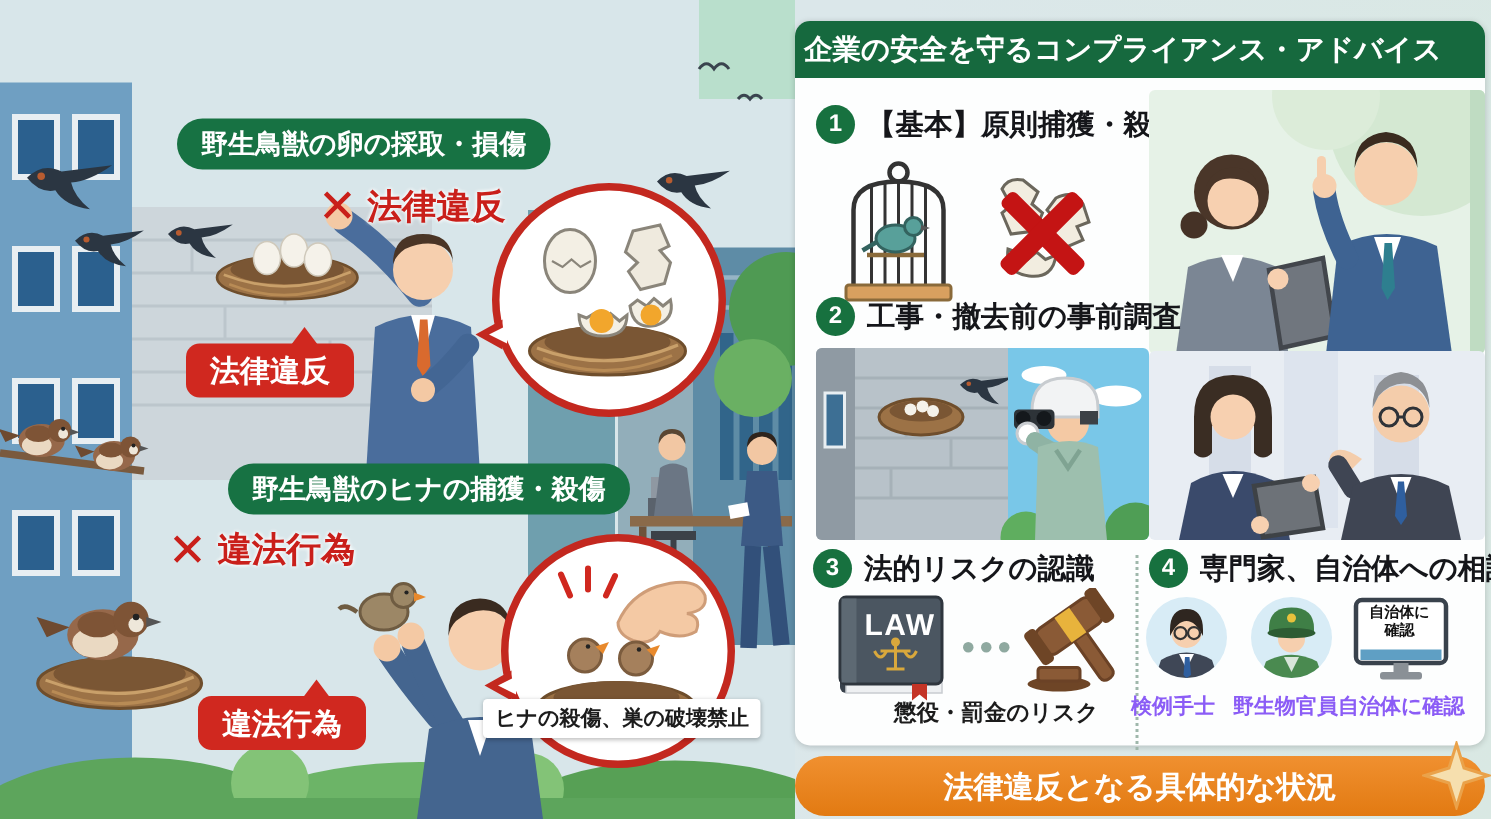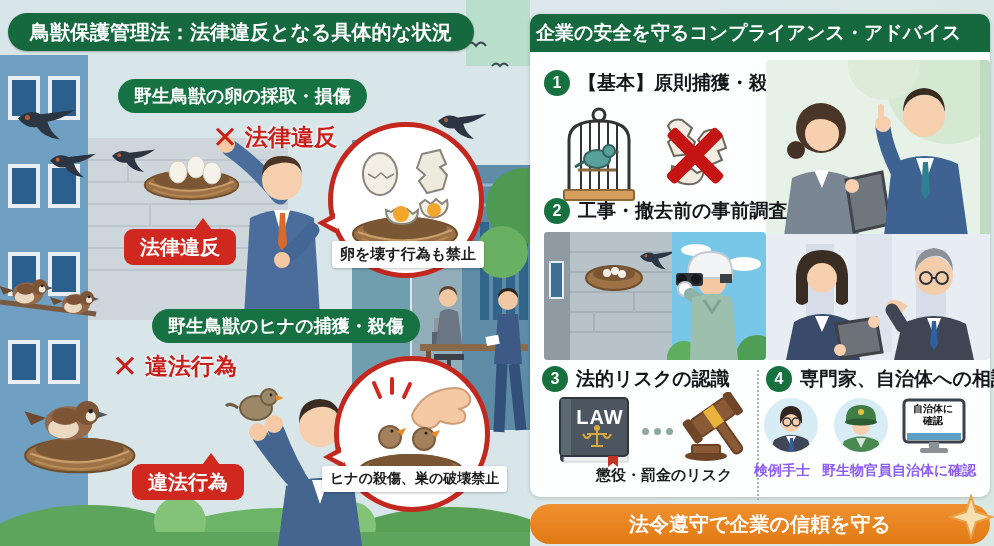--- a/index.html
+++ b/index.html
@@ -219,42 +219,40 @@
       <path d="M78 108 Q62 84 48 48" stroke="#44658f" stroke-width="16" fill="none" stroke-linecap="round"></path>
       <circle cx="30" cy="50" r="9" fill="#f4c9a4"></circle>
       <circle cx="46" cy="42" r="9" fill="#f4c9a4"></circle>
       <circle cx="92" cy="44" r="21" fill="#f6cfae"></circle>
       <path d="M71 42 Q70 18 92 17 Q114 18 113 44 Q112 30 102 26 Q88 22 76 32 Q72 36 71 42 Z" fill="#3a2b20"></path>
       <path d="M58 104 Q92 88 126 104 L134 164 L50 164 Z" fill="#44658f"></path>
       <path d="M84 98 L100 98 L92 122 Z" fill="#ffffff"></path>
     </g>
   </svg>
 
-  <div class="title-pill" style="left:8px;top:13px">鳥獣保護管理法：法律違反となる具体的な状況</div>
 
   <div class="sec-pill" style="left:118px;top:79px">野生鳥獣の卵の採取・損傷</div>
 
   <div class="viol-row" style="left:212px;top:122px">
     <span class="viol-x">✕</span>
     <span class="viol-txt">法律違反</span>
   </div>
 
   <div class="callout-circle" style="left:328px;top:122px">
     <svg width="124" height="112" viewBox="0 0 124 112">
       <use href="#nest" transform="translate(6,60)"></use>
       <ellipse cx="36" cy="30" rx="17" ry="21" fill="#f3efe4" stroke="#8a857a" stroke-width="2"></ellipse>
       <path d="M24 30 l7 4 l6 -5 l6 5 l7 -4" stroke="#8a857a" stroke-width="1.5" fill="none"></path>
       <path d="M78 10 l18 -4 l6 14 l-6 3 l7 8 l-4 14 l-16 4 l-8 -12 l6 -6 l-8 -7 Z" fill="#efeade" stroke="#8a857a" stroke-width="2"></path>
       <path d="M42 66 q0 14 16 14 q16 0 16 -14 l-5 4 l-6 -5 l-5 5 l-6 -5 l-5 3 Z" fill="#f3efe4" stroke="#8a857a" stroke-width="2"></path>
       <circle cx="57" cy="70" r="8" fill="#f2a62c"></circle>
       <path d="M76 60 q2 16 17 13 q13 -4 10 -17 l-5 4 l-6 -5 l-5 5 l-6 -4 Z" fill="#f3efe4" stroke="#8a857a" stroke-width="2"></path>
       <circle cx="90" cy="66" r="7" fill="#f2a62c"></circle>
     </svg>
   </div>
-  <div class="caption-box" style="left:332px;top:241px;font-size:15px">卵を壊す行為も禁止</div>
 
   <div class="red-bubble" style="left:124px;top:229px">法律違反</div>
 
   <div class="sec-pill" style="left:152px;top:309px">野生鳥獣のヒナの捕獲・殺傷</div>
 
   <div class="viol-row" style="left:112px;top:351px">
     <span class="viol-x">✕</span>
     <span class="viol-txt">違法行為</span>
   </div>
 
@@ -511,18 +509,18 @@
         <span>自治体に</span>
         <span>確認</span>
       </div>
     </div>
 
     <div class="consult-caption" style="left:224px;top:448px;width:76px">検例手士</div>
     <div class="consult-caption" style="left:292px;top:448px;width:80px">野生物官員</div>
     <div class="consult-caption" style="left:362px;top:448px;width:94px">自治体に確認</div>
   </div>
 
-  <div class="banner">法令遵守で企業の信頼を守る</div>
+  <div class="banner">法律違反となる具体的な状況</div>
   <svg class="sparkle" width="46" height="46" viewBox="0 0 46 46">
     <path d="M23 2 L28 18 L44 23 L28 28 L23 44 L18 28 L2 23 L18 18 Z" fill="#f6dfae" stroke="#eaa24a" stroke-width="2"></path>
   </svg>
 
 </div>
 
 </body></html>

